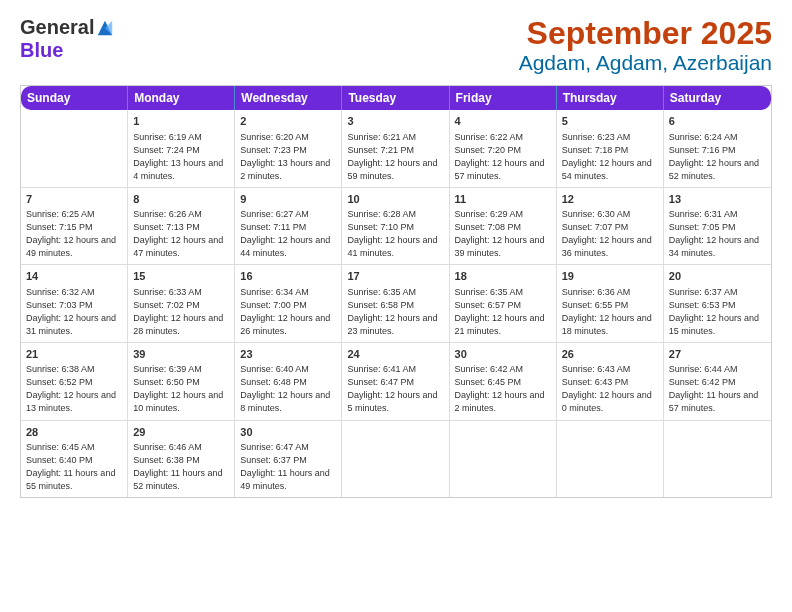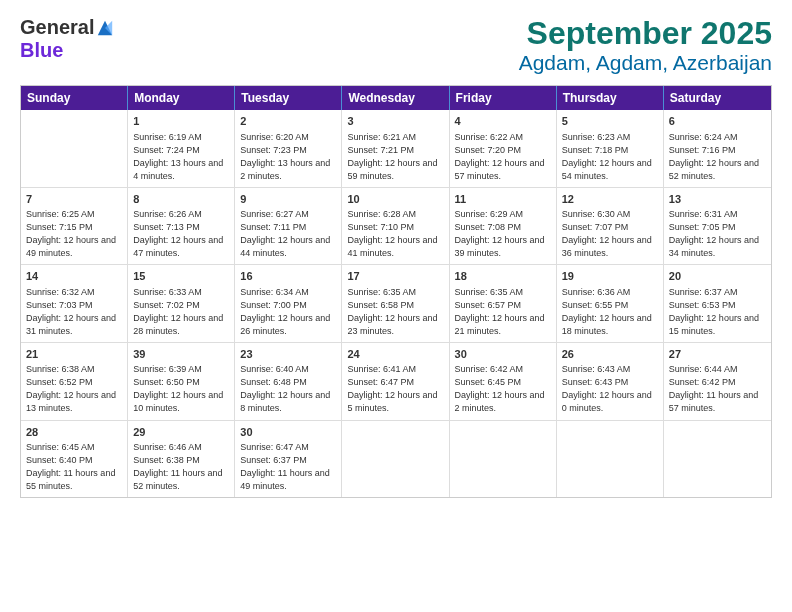--- a/index.html
+++ b/index.html
@@ -46,37 +46,38 @@
       width: 18px;
       height: 18px;
       margin-left: 2px;
     }
     .title-section {
       text-align: right;
     }
     .main-title {
       font-size: 32px;
       font-weight: bold;
-      color: #0f766e;
+      color: #c2410c;
       line-height: 1.1;
     }
     .subtitle {
       font-size: 21px;
       color: #0369a1;
     }
     .calendar {
       flex: 1;
       display: flex;
       flex-direction: column;
       border: 1px solid #ccc;
     }
     .cal-header {
       display: grid;
       grid-template-columns: repeat(7, 1fr);
-      background: #4c1d95;
+      background: #6d28d9;
+      border-radius: 10px;
     }
     .cal-header-cell {
       color: #fff;
       font-size: 12px;
       font-weight: bold;
       padding: 5px 6px;
       border-right: 1px solid #4a8fd4;
     }
     .cal-header-cell:last-child { border-right: none; }
     .cal-body {
@@ -133,22 +134,22 @@
     <div class="title-section">
       <div class="main-title">September 2025</div>
       <div class="subtitle">Agdam, Agdam, Azerbaijan</div>
     </div>
   </div>
 
   <div class="calendar">
     <div class="cal-header" id="cal-header">
         <div class="cal-header-cell">Sunday</div>
         <div class="cal-header-cell">Monday</div>
+        <div class="cal-header-cell">Wednesday</div>
         <div class="cal-header-cell">Tuesday</div>
-        <div class="cal-header-cell">Wednesday</div>
         <div class="cal-header-cell">Friday</div>
         <div class="cal-header-cell">Thursday</div>
         <div class="cal-header-cell">Saturday</div>
       </div>
     <div class="cal-body" id="cal-body">
         <div class="cal-row">
           <div class="cal-cell empty"></div>
           <div class="cal-cell">
             <span class="day-num">1</span>
             <div class="cell-info">Sunrise: 6:19 AM<br>Sunset: 7:24 PM<br>Daylight: 13 hours and 4 minutes.</div>

